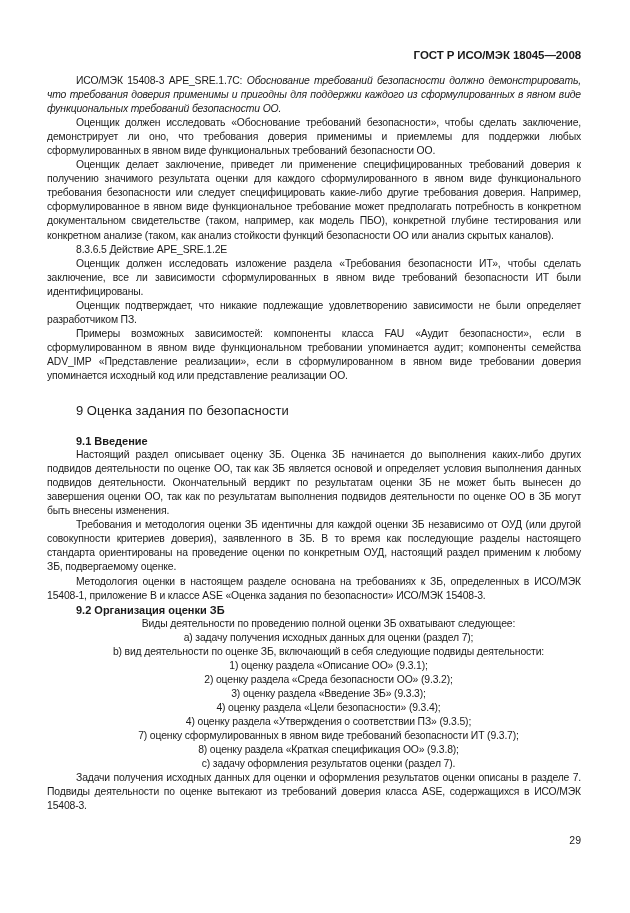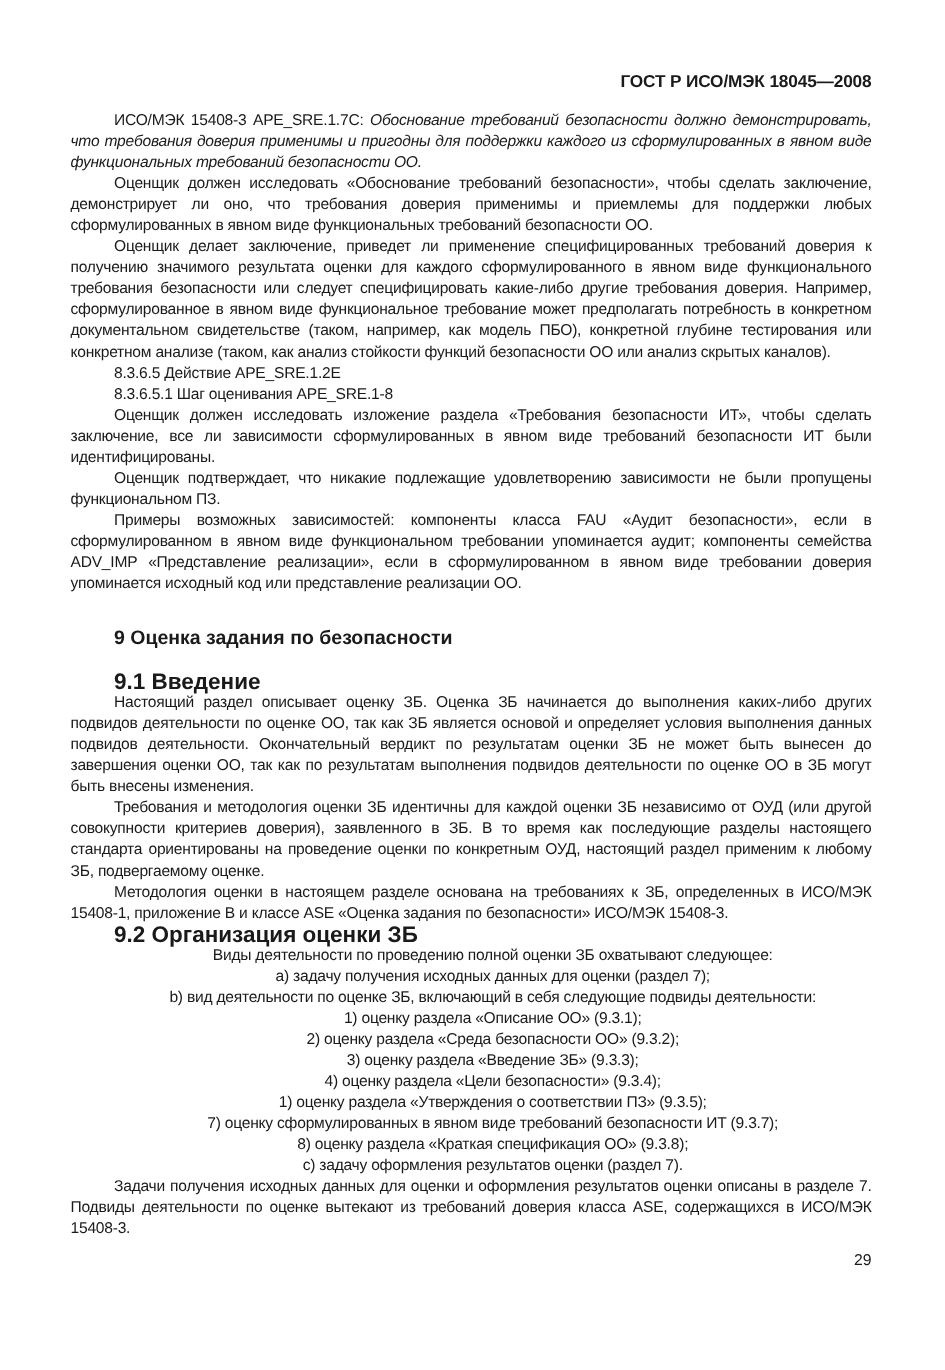--- a/index.html
+++ b/index.html
@@ -3,55 +3,54 @@
 <meta charset="utf-8">
 <style>
   html, body { margin: 0; padding: 0; background: #ffffff; }
   body { width: 630px; height: 913px; position: relative; overflow: hidden;
          font-family: "Liberation Sans", sans-serif; color: #1a1a1a; }
   .header { position: absolute; top: 49px; right: 49px; font-weight: bold; font-size: 11.5px; letter-spacing: -0.1px; margin-left: 20px; }
   .page { position: absolute; left: 47px; top: 74px; width: 534px; font-size: 10.4px; line-height: 14.05px; letter-spacing: -0.15px; }
   .p { margin: 0; text-align: justify; text-indent: 29px; hyphens: manual; }
   .ni { text-indent: 0; padding-left: 29px; text-align: center; }
   .it { font-style: italic; }
-  .h1 { font-weight: bold; font-size: 13px; margin: 19px 0 0 29px; line-height: 18px; letter-spacing: 0; }
-  .h2 { font-weight: bold; font-size: 15px; margin: 0 0 0 29px; letter-spacing: 0; }
+  .h1 { font-weight: normal; font-size: 13px; margin: 19px 0 0 29px; line-height: 18px; letter-spacing: 0; }
+  .h2 { font-weight: bold; font-size: 11px; margin: 0 0 0 29px; letter-spacing: 0; }
   .h2.first { margin-top: 14px; }
   .pnum { position: absolute; right: 49px; top: 834px; font-size: 10.5px; }
 </style>
 </head>
 <body>
 
 <div class="header">ГОСТ Р ИСО/МЭК 18045—2008</div>
 
 <div class="page">
   <p class="p"><span>ИСО/МЭК 15408-3 APE_SRE.1.7C: </span><span class="it">Обоснование требований безопасности должно демонстрировать, что требования доверия применимы и пригодны для поддержки каждого из сформулированных в явном виде функциональных требований безопасности ОО.</span></p>
   <p class="p">Оценщик должен исследовать «Обоснование требований безопасности», чтобы сделать заключение, демонстрирует ли оно, что требования доверия применимы и приемлемы для поддержки любых сформулированных в явном виде функциональных требований безопасности ОО.</p>
   <p class="p">Оценщик делает заключение, приведет ли применение специфицированных требований доверия к получению значимого результата оценки для каждого сформулированного в явном виде функционального требования безопасности или следует специфицировать какие-либо другие требования доверия. Например, сформулированное в явном виде функциональное требование может предполагать потребность в конкретном документальном свидетельстве (таком, например, как модель ПБО), конкретной глубине тестирования или конкретном анализе (таком, как анализ стойкости функций безопасности ОО или анализ скрытых каналов).</p>
   <p class="p">8.3.6.5 Действие APE_SRE.1.2E</p>
-  <p class="p">8.3.6.5.1 Шаг оценивания APE_SRE.1-8</p>
   <p class="p">Оценщик должен исследовать изложение раздела «Требования безопасности ИТ», чтобы сделать заключение, все ли зависимости сформулированных в явном виде требований безопасности ИТ были идентифицированы.</p>
-  <p class="p">Оценщик подтверждает, что никакие подлежащие удовлетворению зависимости не были пропущены функциональном ПЗ.</p>
+  <p class="p">Оценщик подтверждает, что никакие подлежащие удовлетворению зависимости не были определяет разработчиком ПЗ.</p>
   <p class="p">Примеры возможных зависимостей: компоненты класса FAU «Аудит безопасности», если в сформулированном в явном виде функциональном требовании упоминается аудит; компоненты семейства ADV_IMP «Представление реализации», если в сформулированном в явном виде требовании доверия упоминается исходный код или представление реализации ОО.</p>
 
   <div class="h1">9 Оценка задания по безопасности</div>
 
   <div class="h2 first">9.1 Введение</div>
   <p class="p">Настоящий раздел описывает оценку ЗБ. Оценка ЗБ начинается до выполнения каких-либо других подвидов деятельности по оценке ОО, так как ЗБ является основой и определяет условия выполнения данных подвидов деятельности. Окончательный вердикт по результатам оценки ЗБ не может быть вынесен до завершения оценки ОО, так как по результатам выполнения подвидов деятельности по оценке ОО в ЗБ могут быть внесены изменения.</p>
   <p class="p">Требования и методология оценки ЗБ идентичны для каждой оценки ЗБ независимо от ОУД (или другой совокупности критериев доверия), заявленного в ЗБ. В то время как последующие разделы настоящего стандарта ориентированы на проведение оценки по конкретным ОУД, настоящий раздел применим к любому ЗБ, подвергаемому оценке.</p>
   <p class="p">Методология оценки в настоящем разделе основана на требованиях к ЗБ, определенных в ИСО/МЭК 15408-1, приложение В и классе ASE «Оценка задания по безопасности» ИСО/МЭК 15408-3.</p>
 
   <div class="h2">9.2 Организация оценки ЗБ</div>
   <p class="p ni">Виды деятельности по проведению полной оценки ЗБ охватывают следующее:</p>
   <p class="p ni">а) задачу получения исходных данных для оценки (раздел 7);</p>
   <p class="p ni">b) вид деятельности по оценке ЗБ, включающий в себя следующие подвиды деятельности:</p>
   <p class="p ni">1) оценку раздела «Описание ОО» (9.3.1);</p>
   <p class="p ni">2) оценку раздела «Среда безопасности ОО» (9.3.2);</p>
   <p class="p ni">3) оценку раздела «Введение ЗБ» (9.3.3);</p>
   <p class="p ni">4) оценку раздела «Цели безопасности» (9.3.4);</p>
-  <p class="p ni">1) оценку раздела «Утверждения о соответствии ПЗ» (9.3.5);</p>
+  <p class="p ni">4) оценку раздела «Утверждения о соответствии ПЗ» (9.3.5);</p>
   <p class="p ni">7) оценку сформулированных в явном виде требований безопасности ИТ (9.3.7);</p>
   <p class="p ni">8) оценку раздела «Краткая спецификация ОО» (9.3.8);</p>
   <p class="p ni">с) задачу оформления результатов оценки (раздел 7).</p>
   <p class="p">Задачи получения исходных данных для оценки и оформления результатов оценки описаны в разделе 7. Подвиды деятельности по оценке вытекают из требований доверия класса ASE, содержащихся в ИСО/МЭК 15408-3.</p>
 </div>
 
 <div class="pnum">29</div>
 
 </body></html>

